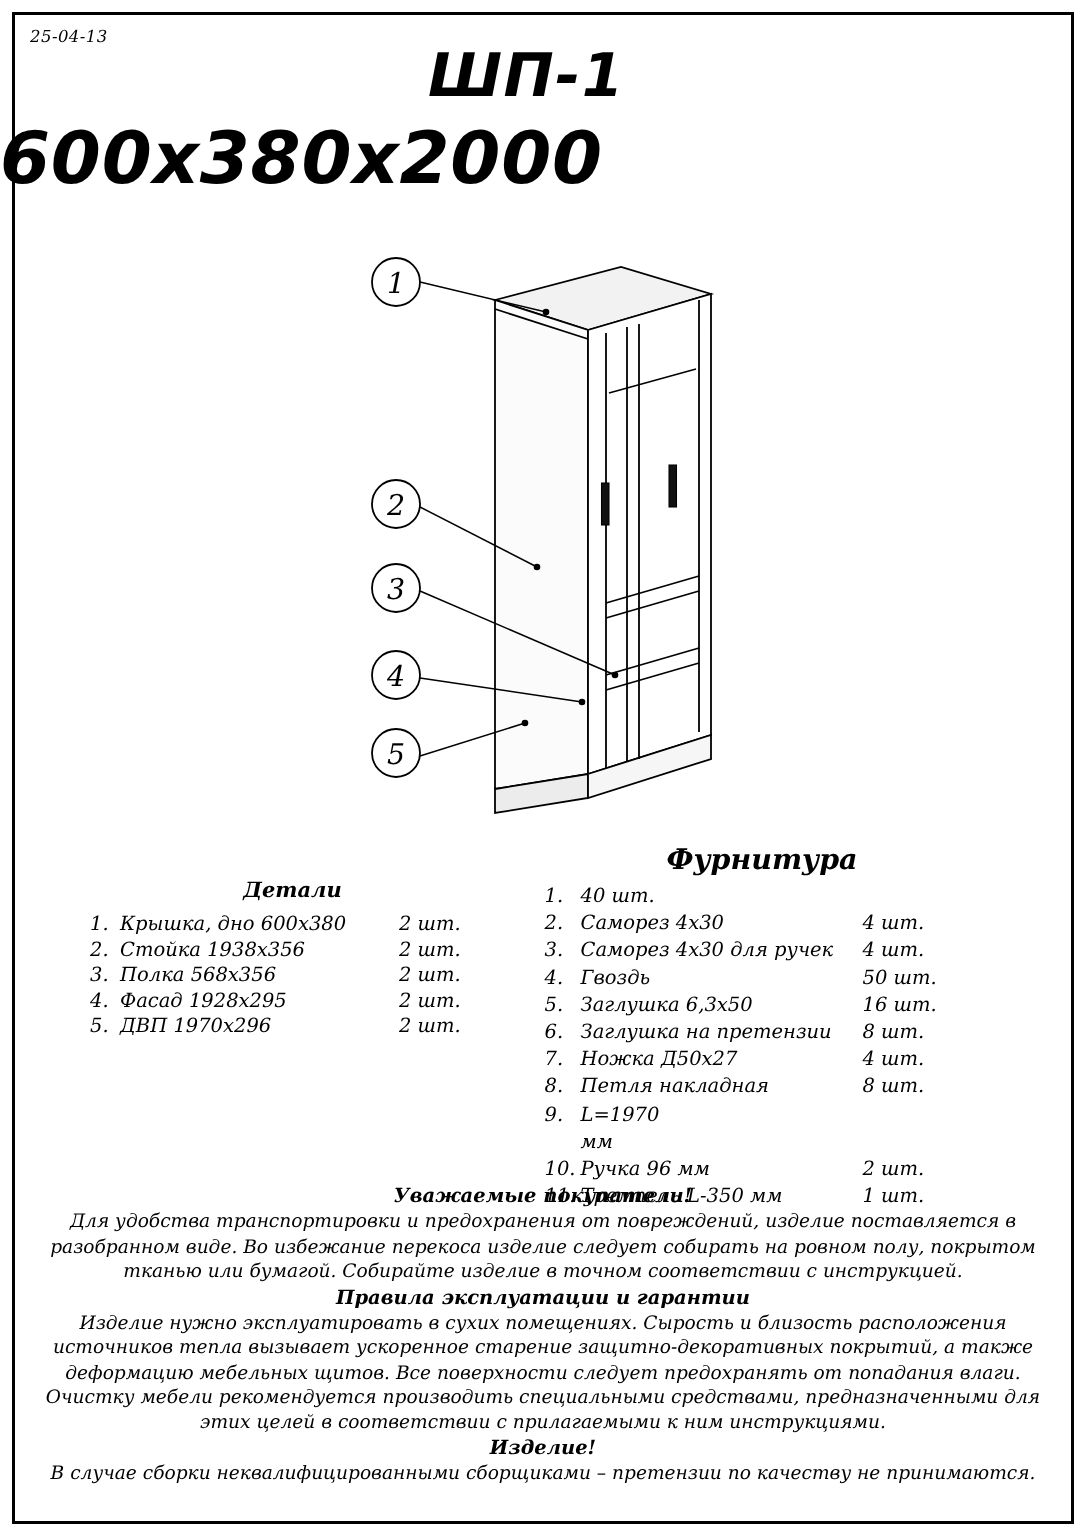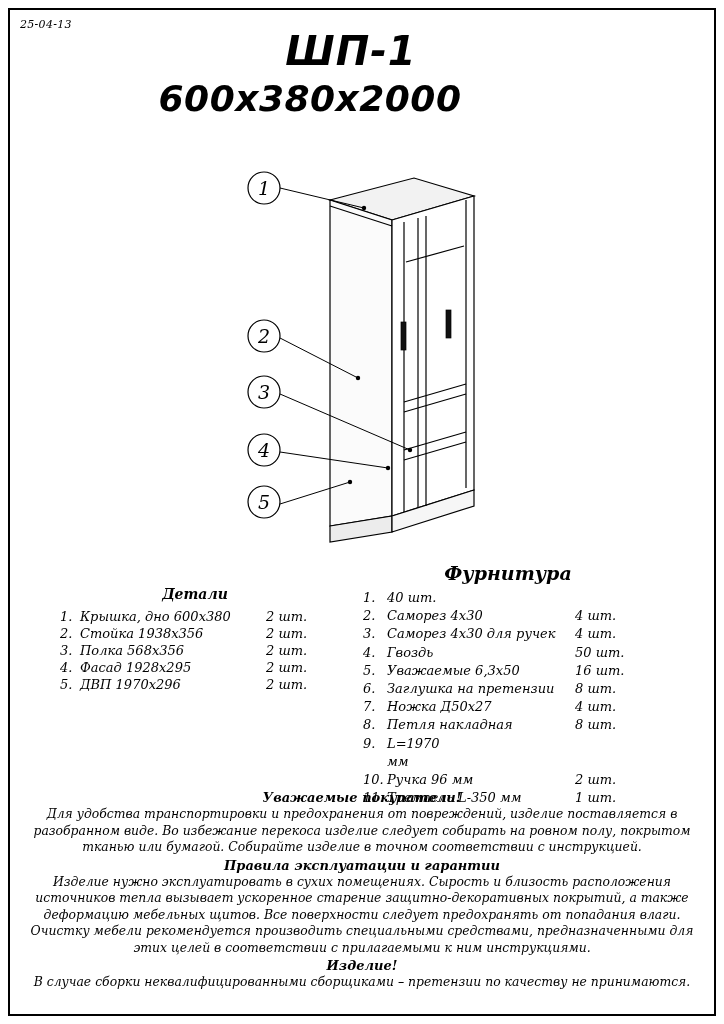--- a/index.html
+++ b/index.html
@@ -49,25 +49,24 @@
     font-weight: bold;
     font-size: 40px;
     letter-spacing: 1px;
     padding-left: 41px;
   }
   .subtitle {
     position: absolute;
     left: 0;
     top: 78px;
     width: 100%;
-    text-align: center;
     font-family: "DejaVu Sans", sans-serif;
     font-style: italic;
     font-weight: bold;
-    font-size: 36px;
+    font-size: 48px;
     letter-spacing: 0.5px;
   }
   .drawing {
     position: absolute;
     left: 14px;
     top: 150px;
     width: 696px;
     height: 415px;
   }
   .parts-block {
@@ -273,21 +272,21 @@
       <span class="nm">Саморез 4х30 для ручек</span>
       <span class="qty">4 шт.</span>
     </div>
     <div class="row">
       <span class="num">4.</span>
       <span class="nm">Гвоздь</span>
       <span class="qty">50 шт.</span>
     </div>
     <div class="row">
       <span class="num">5.</span>
-      <span class="nm">Уважаемые 6,3х50</span>
+      <span class="nm">Заглушка 6,3х50</span>
       <span class="qty">16 шт.</span>
     </div>
     <div class="row">
       <span class="num">6.</span>
       <span class="nm">Заглушка на претензии</span>
       <span class="qty">8 шт.</span>
     </div>
     <div class="row">
       <span class="num">7.</span>
       <span class="nm">Ножка Д50х27</span>

